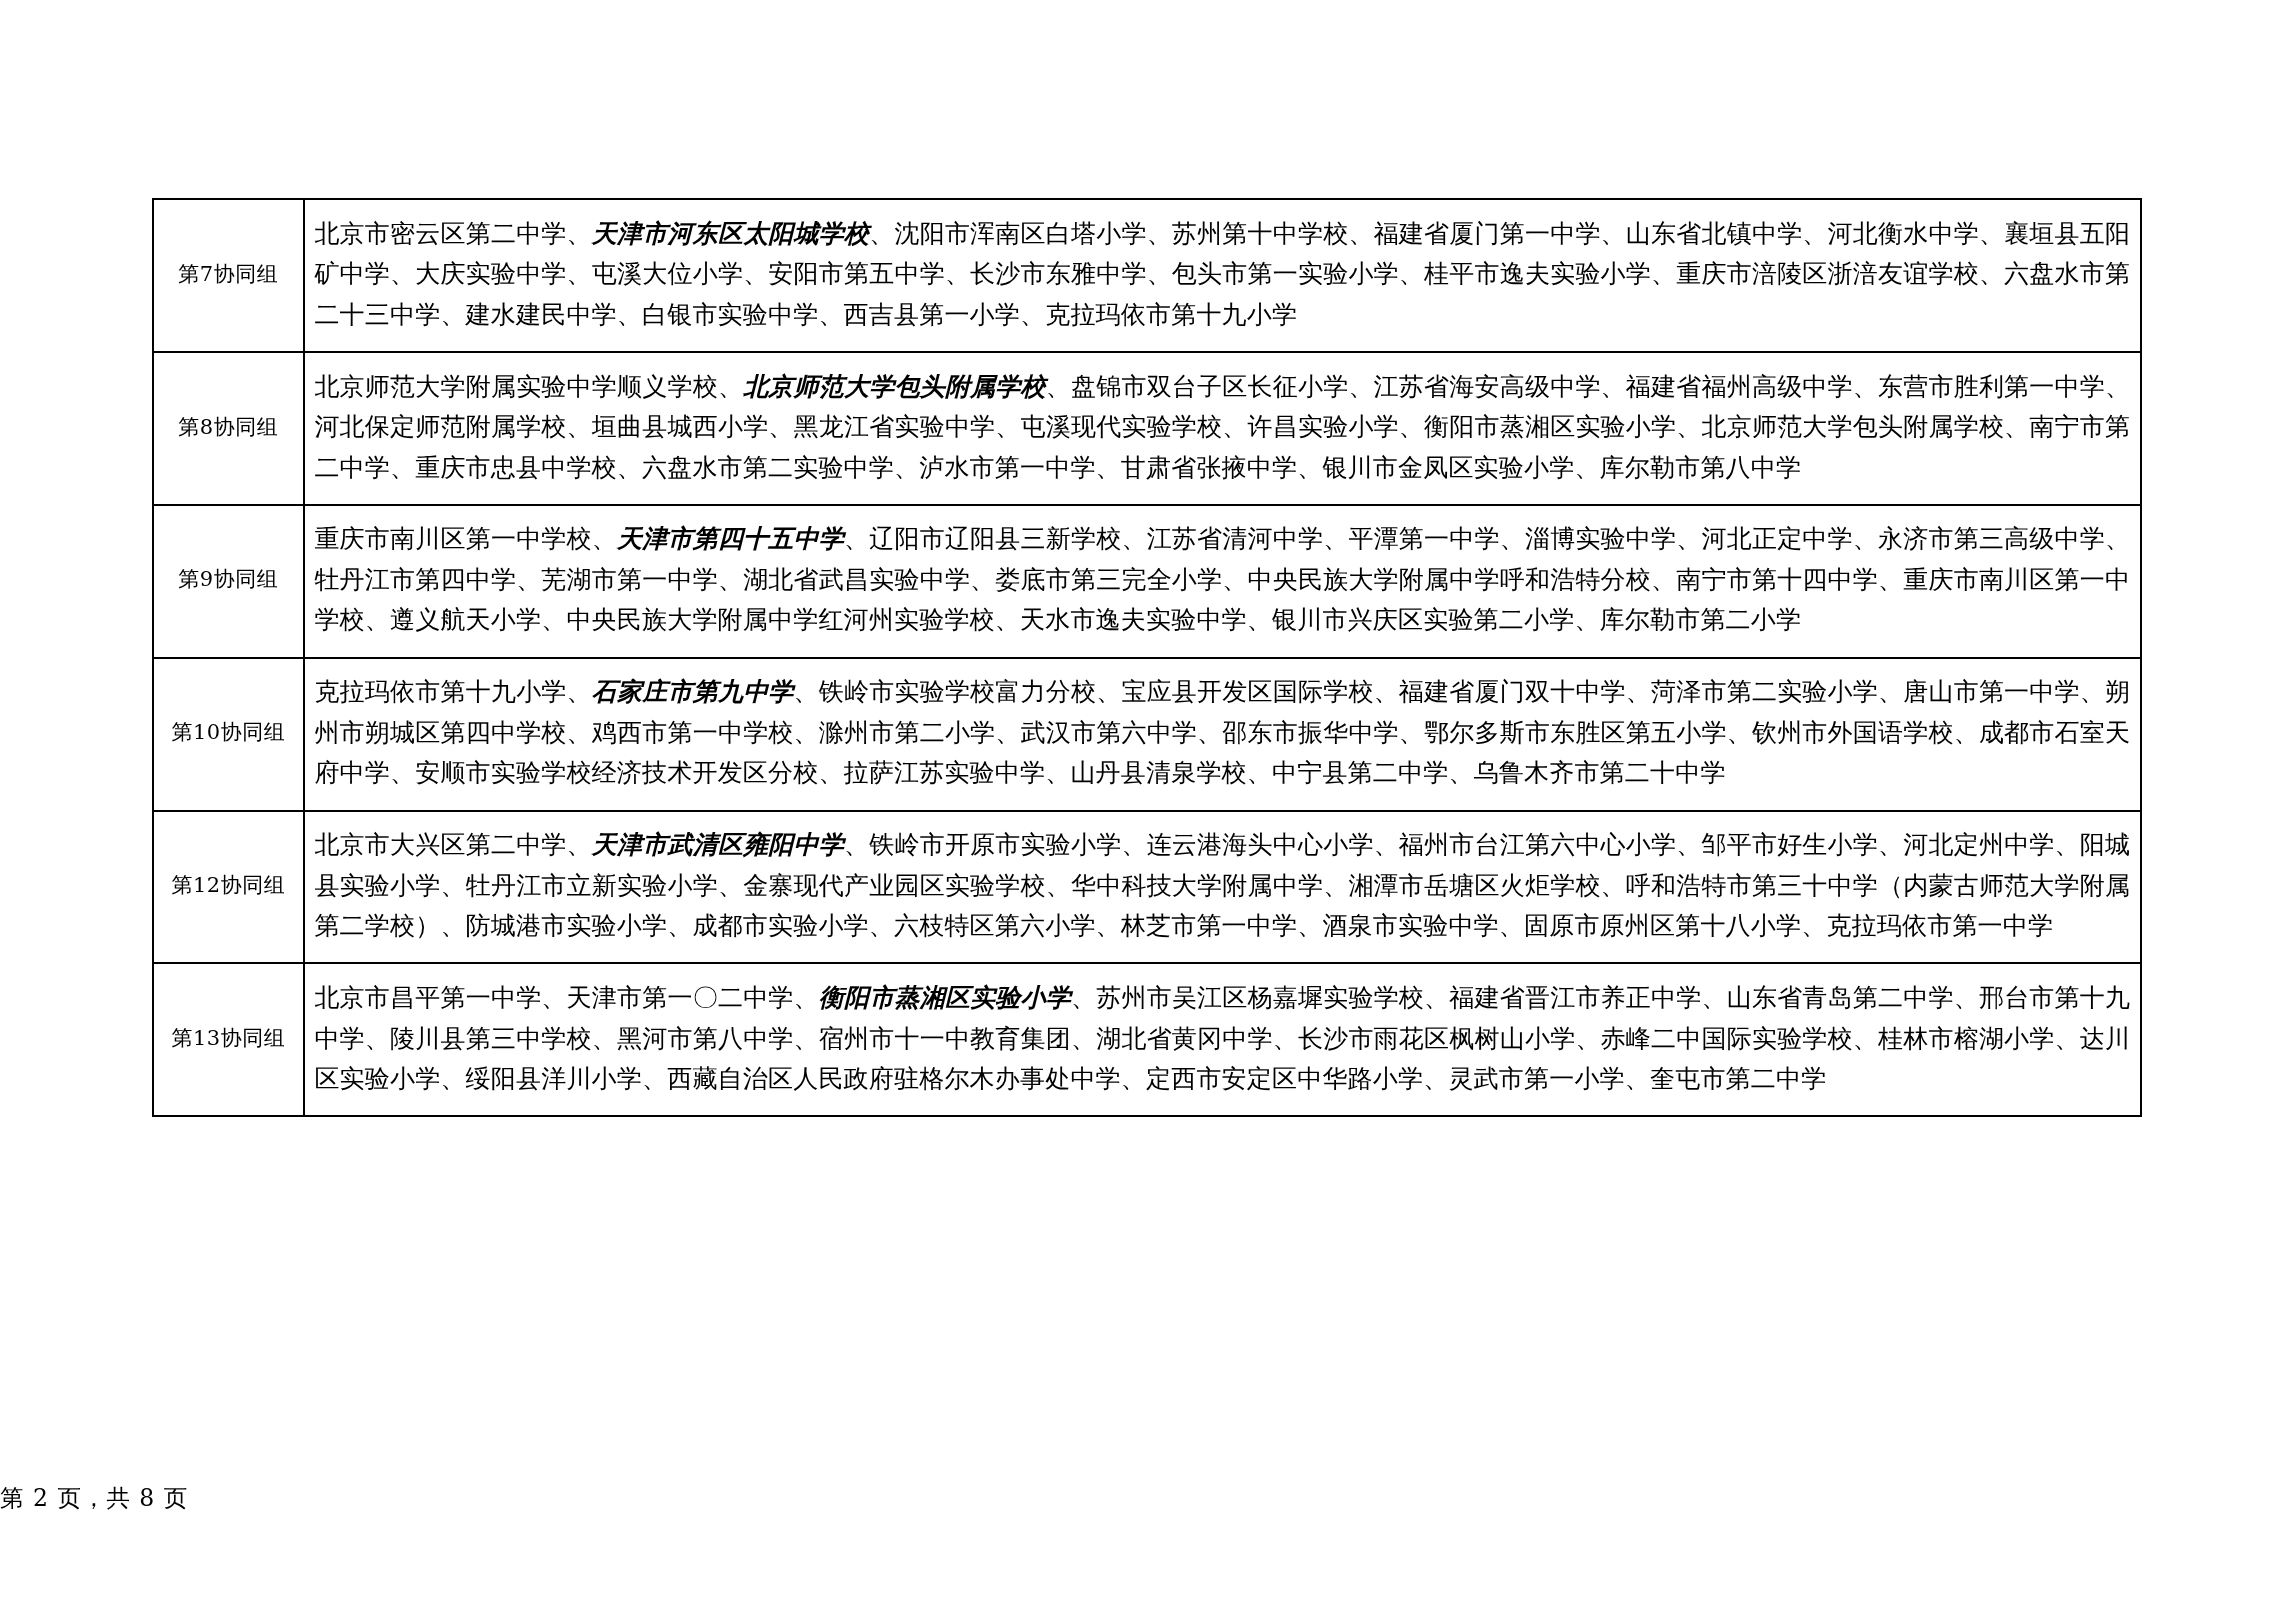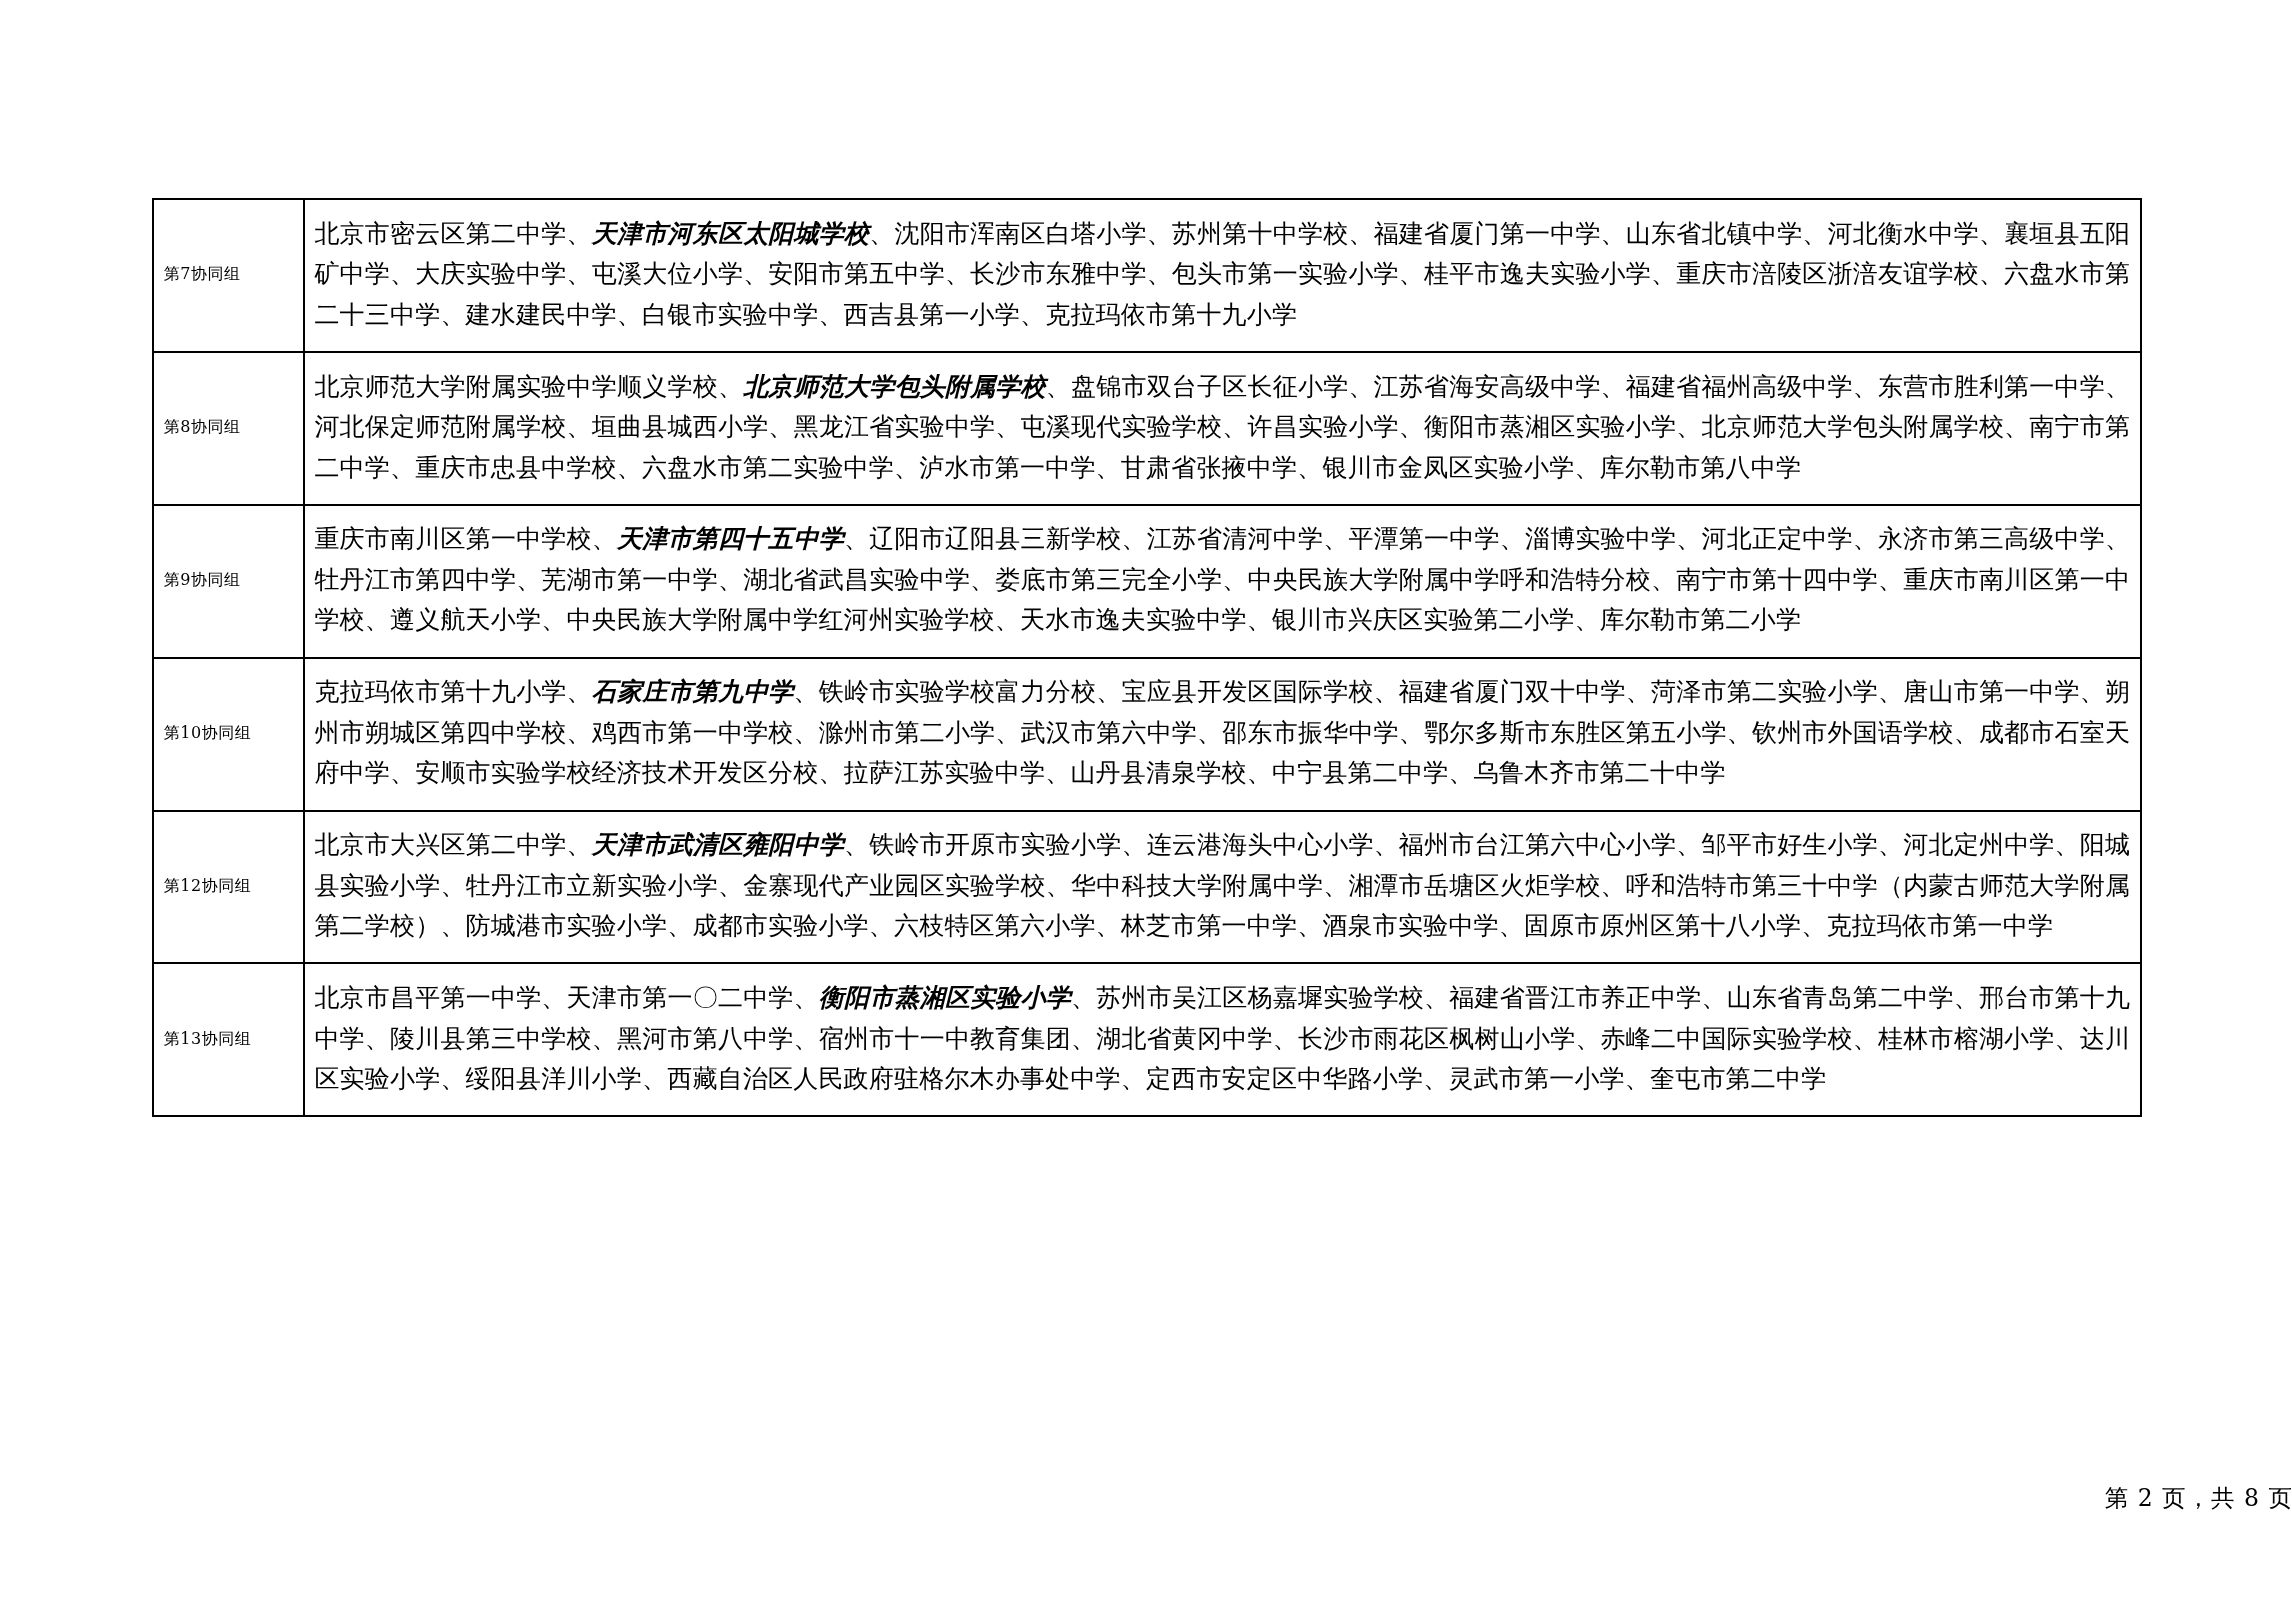--- a/index.html
+++ b/index.html
@@ -30,42 +30,42 @@
     border-collapse: collapse;
     table-layout: fixed;
   }
   .doc-table td {
     border: 2px solid #000000;
     vertical-align: middle;
     padding: 13.7px 9.8px 15.7px 9.8px;
   }
   .col-group {
     width: 129px;
-    text-align: left;
-    font-size: 16px;
+    text-align: center;
+    font-size: 21px;
     line-height: 1.5;
     letter-spacing: 0.5px;
   }
   .col-body {
     font-size: 25px;
     line-height: 1.62;
     text-align: justify;
     text-justify: inter-ideograph;
     letter-spacing: 0.2px;
   }
   .col-body b {
     font-weight: 700;
     font-style: italic;
   }
   .footer {
     position: absolute;
     left: 0;
     top: 1482px;
     width: 2293px;
-    text-align: right;
+    text-align: left;
     font-size: 23.5px;
     letter-spacing: 1px;
   }
 </style>
 </head>
 <body>
 
 <div class="page">
 
   <table class="doc-table">

